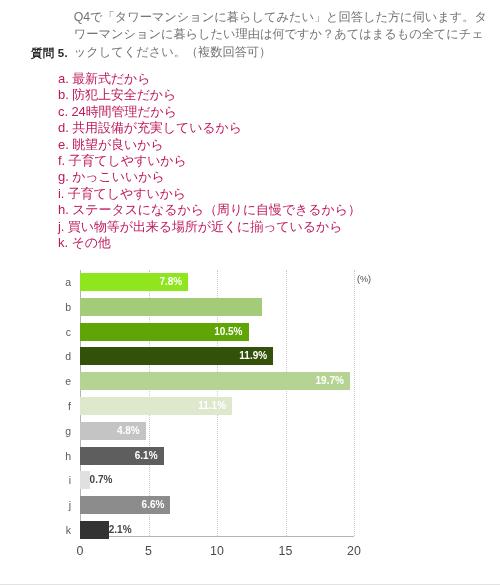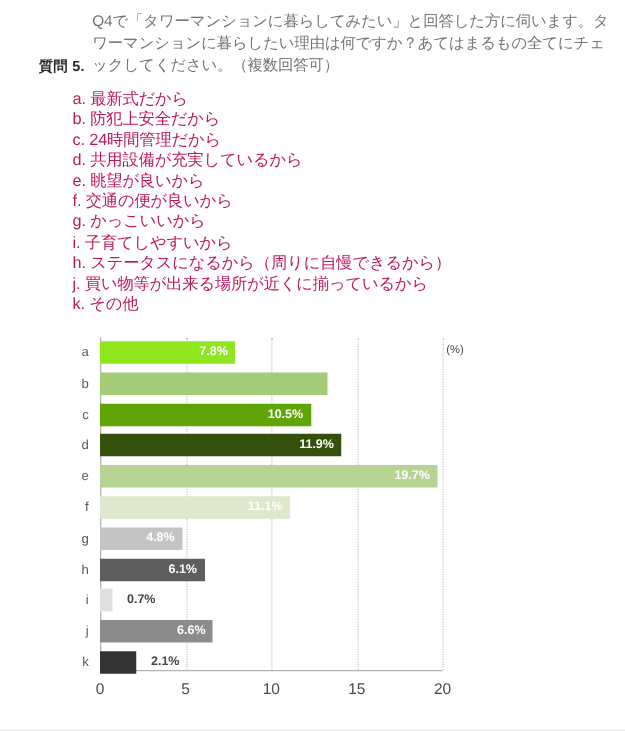--- a/index.html
+++ b/index.html
@@ -133,21 +133,21 @@
     white-space: nowrap;
   }
   .bar-value.inside {
     color: #ffffff;
     right: 0;
     padding-right: 6px;
   }
   .bar-value.outside {
     color: #444444;
     left: 0;
-    padding-left: 12px;
+    padding-left: 0;
   }
 
   
   .xaxis-labels {
     position: absolute;
     left: 0;
     top: 274px;
     width: 274px;
     height: 18px;
   }
@@ -187,21 +187,21 @@
     <div class="question-text">Q4で「タワーマンションに暮らしてみたい」と回答した方に伺います。タワーマンションに暮らしたい理由は何ですか？あてはまるもの全てにチェックしてください。（複数回答可）</div>
   </div>
 </div>
 
 <div class="options">
     <div class="option-item">a. 最新式だから</div>
     <div class="option-item">b. 防犯上安全だから</div>
     <div class="option-item">c. 24時間管理だから</div>
     <div class="option-item">d. 共用設備が充実しているから</div>
     <div class="option-item">e. 眺望が良いから</div>
-    <div class="option-item">f. 交通の便が良いから</div>
+    <div class="option-item">f. 子育てしやすいから</div>
     <div class="option-item">g. かっこいいから</div>
     <div class="option-item">i. 子育てしやすいから</div>
     <div class="option-item">h. ステータスになるから（周りに自慢できるから）</div>
     <div class="option-item">j. 買い物等が出来る場所が近くに揃っているから</div>
     <div class="option-item">k. その他</div>
   </div>
 
 <div class="chart">
   <div class="plot">
     <div class="axis-tick-zero"></div>

